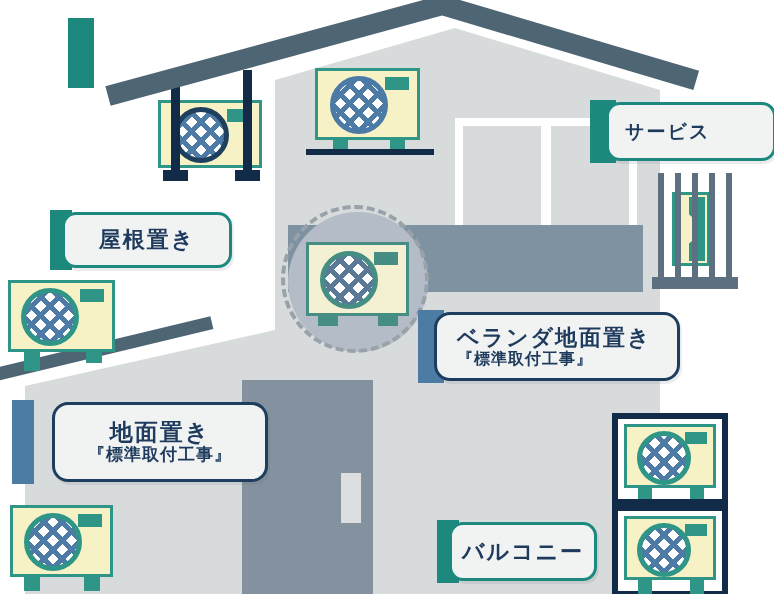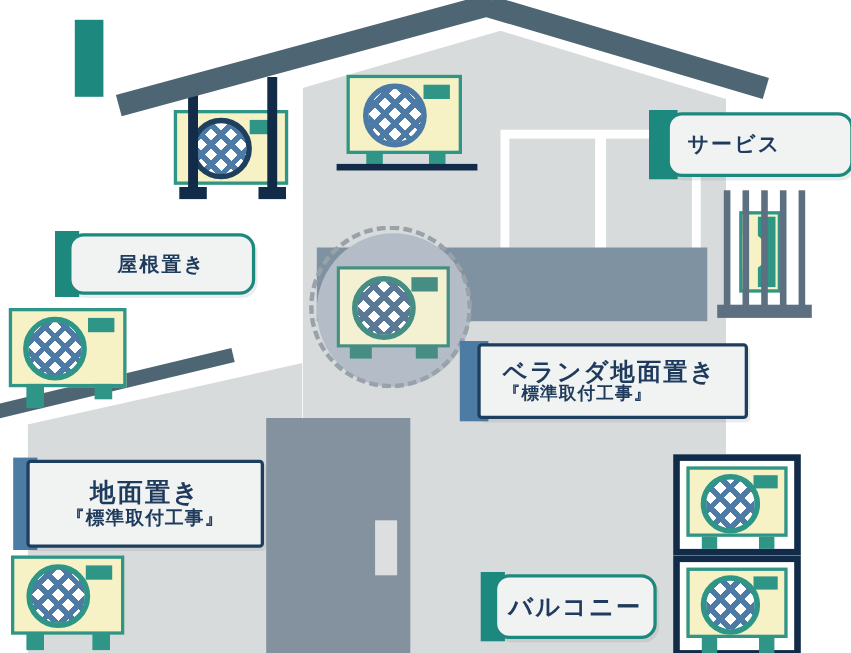--- a/index.html
+++ b/index.html
@@ -67,21 +67,21 @@
   #unit-veranda-wrap{position:absolute;left:0;top:0;z-index:5;filter:saturate(.7);}
 
   
   .label{position:absolute;display:flex;z-index:10;}
   .label-bar{width:26px;background:var(--teal);}
   .label-bar.steel{background:var(--steel);}
   .label-box{margin-left:-10px;margin-top:2px;margin-bottom:2px;background:var(--label-bg);
     border:3px solid var(--teal);border-radius:14px;display:flex;flex-direction:column;
     justify-content:center;box-sizing:border-box;box-shadow:2px 3px 0 rgba(90,100,110,.12);}
   .label-box.green{border-color:var(--green);}
-  .label-box.navy{border-color:var(--navy-border);border-radius:4px;font-family:Liberation Serif, serif;}
+  .label-box.navy{border-color:var(--navy-border);border-radius:16px;}
   .lt{color:var(--navy-text);font-weight:bold;letter-spacing:2px;line-height:1.15;}
   .big{font-size:26px;}
   .mid{font-size:21px;}
   .sub{font-size:16px;letter-spacing:1px;}
   .center{text-align:center;}
 </style>
 </head>
 <body>
 
 <div id="stage">
@@ -179,33 +179,33 @@
   <div class="label" style="left:590px;top:100px;height:63px;">
     <div class="label-bar"></div>
     <div class="label-box" style="width:170px;padding-left:16px;">
       <div class="lt" style="font-size:19px;">サービス</div>
     </div>
   </div>
 
   <div class="label" style="left:50px;top:210px;height:60px;">
     <div class="label-bar" style="width:22px;"></div>
     <div class="label-box" style="width:170px;">
-      <div class="lt mid center" style="font-size:18px;">屋根置き</div>
+      <div class="lt mid center" style="font-size:22px;">屋根置き</div>
     </div>
   </div>
 
   <div class="label" style="left:418px;top:310px;height:73px;">
     <div class="label-bar steel"></div>
     <div class="label-box navy" style="width:246px;padding-left:20px;">
       <div class="lt" style="font-size:22px;">ベランダ地面置き</div>
       <div class="lt sub">『標準取付工事』</div>
     </div>
   </div>
 
-  <div class="label" style="left:12px;top:416px;height:84px;">
+  <div class="label" style="left:12px;top:400px;height:84px;gap:28px;">
     <div class="label-bar steel" style="width:22px;"></div>
     <div class="label-box navy" style="width:216px;">
       <div class="lt center" style="font-size:23px;">地面置き</div>
       <div class="lt sub center" style="font-size:17px;">『標準取付工事』</div>
     </div>
   </div>
 
   <div class="label" style="left:437px;top:520px;height:63px;">
     <div class="label-bar" style="width:22px;"></div>
     <div class="label-box" style="width:148px;">

